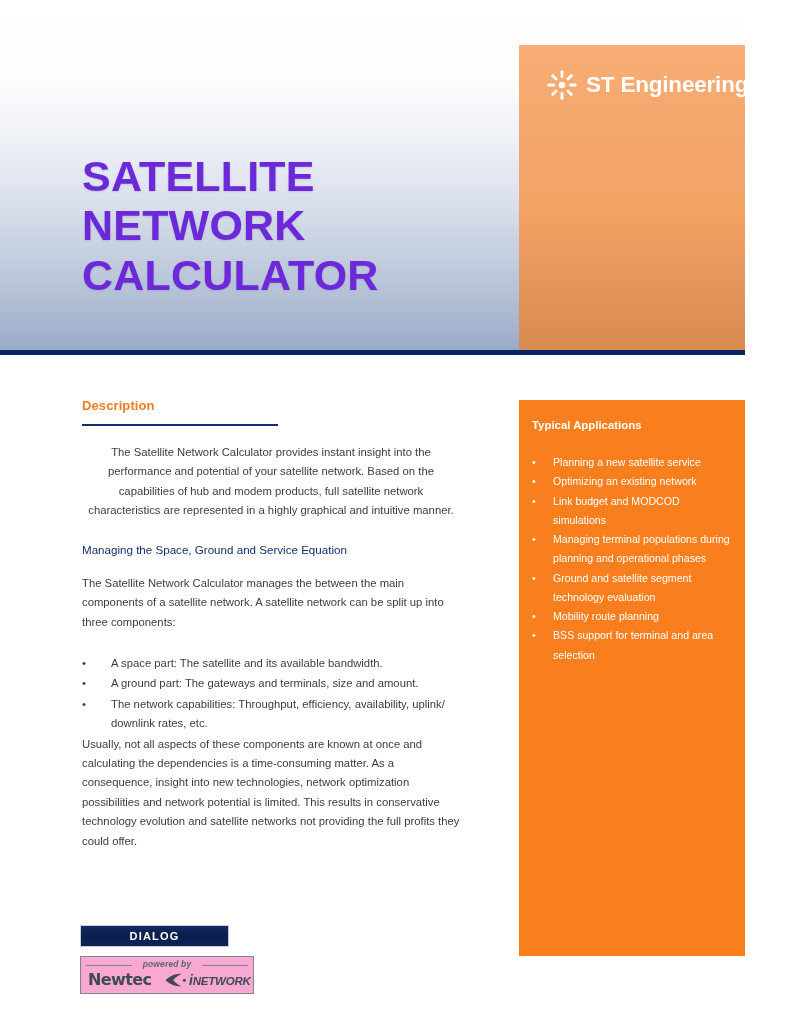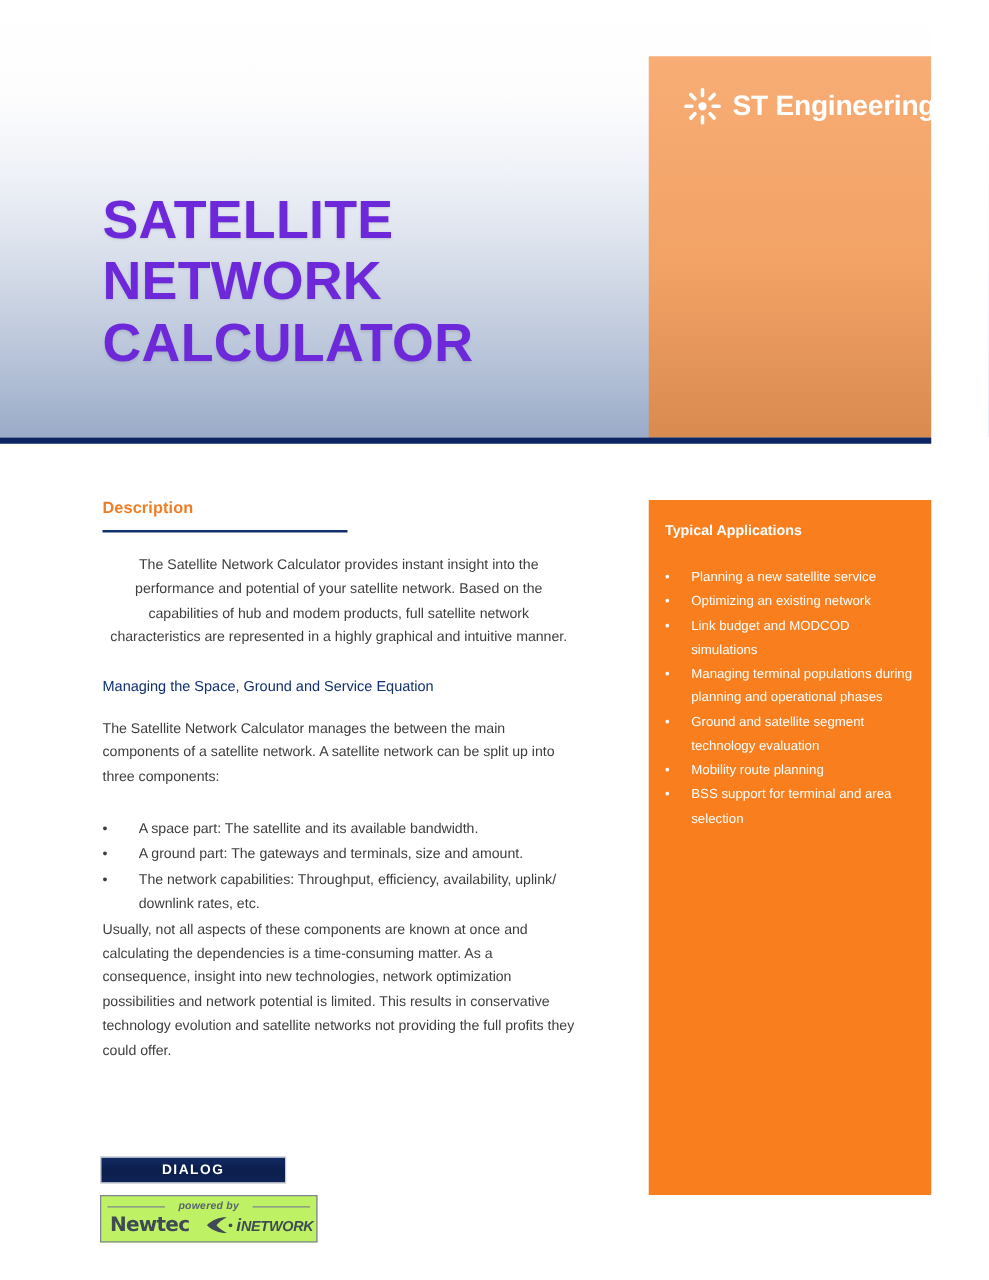--- a/index.html
+++ b/index.html
@@ -177,21 +177,21 @@
     color: #ffffff;
     font-size: 11px;
     font-weight: bold;
     letter-spacing: 1.2px;
   }
   #newtec-idirect-logo {
     margin-top: 9px;
     width: 172px;
     height: 36px;
     border: 1px solid #7d8690;
-    background: #bef264;
+    background: #f9a8d4;
     position: relative;
   }
   #powered-by-label {
     position: absolute;
     left: 0;
     right: 0;
     top: 2px;
     text-align: center;
     color: #5a646e;
     font-size: 8.4px;

